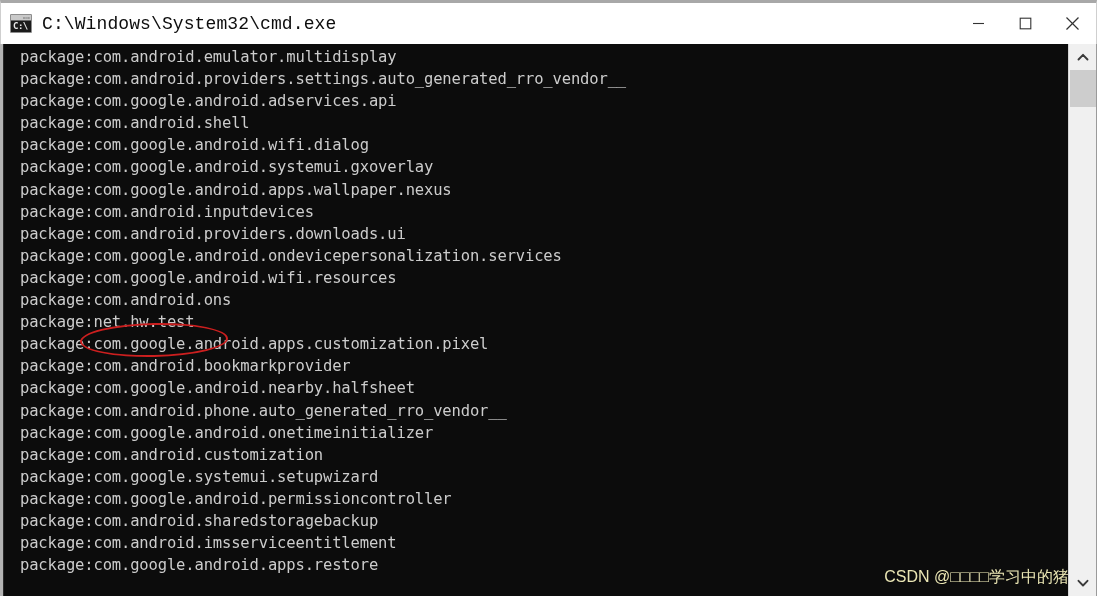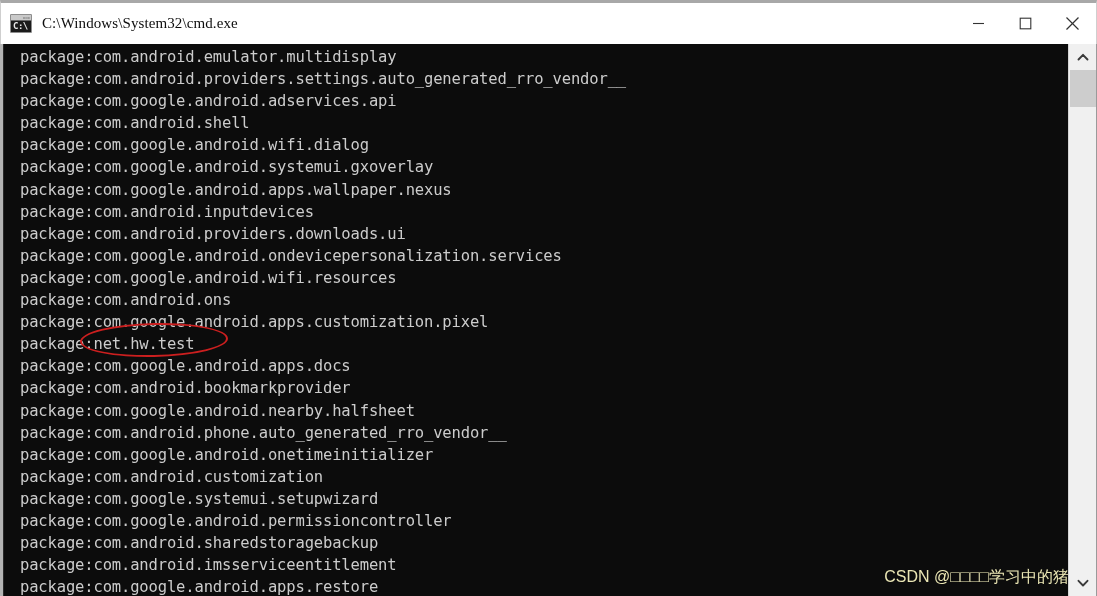--- a/index.html
+++ b/index.html
@@ -69,22 +69,22 @@
     left: 2px;
     top: 5px;
     font-family: "DejaVu Sans Mono", monospace;
     font-size: 9px;
     line-height: 12px;
     color: #e8e8e8;
     font-weight: bold;
     letter-spacing: -0.5px;
   }
   #title-text {
-    font-family: Liberation Serif, serif;
-    font-size: 15px;
+    font-family: Liberation Mono, monospace;
+    font-size: 18px;
     color: #0d0d0d;
     white-space: nowrap;
     letter-spacing: 0.1px;
     text-align: center;
   }
   #win-controls {
     margin-left: auto;
     display: flex;
     height: 100%;
     align-items: stretch;
@@ -248,23 +248,22 @@
         <div class="line">package:com.google.android.adservices.api</div>
         <div class="line">package:com.android.shell</div>
         <div class="line">package:com.google.android.wifi.dialog</div>
         <div class="line">package:com.google.android.systemui.gxoverlay</div>
         <div class="line">package:com.google.android.apps.wallpaper.nexus</div>
         <div class="line">package:com.android.inputdevices</div>
         <div class="line">package:com.android.providers.downloads.ui</div>
         <div class="line">package:com.google.android.ondevicepersonalization.services</div>
         <div class="line">package:com.google.android.wifi.resources</div>
         <div class="line">package:com.android.ons</div>
+        <div class="line">package:net.hw.test</div>
         <div class="line">package:com.google.android.apps.customization.pixel</div>
-        <div class="line">package:net.hw.test</div>
-        <div class="line">package:com.google.android.apps.docs</div>
         <div class="line">package:com.android.bookmarkprovider</div>
         <div class="line">package:com.google.android.nearby.halfsheet</div>
         <div class="line">package:com.android.phone.auto_generated_rro_vendor__</div>
         <div class="line">package:com.google.android.onetimeinitializer</div>
         <div class="line">package:com.android.customization</div>
         <div class="line">package:com.google.systemui.setupwizard</div>
         <div class="line">package:com.google.android.permissioncontroller</div>
         <div class="line">package:com.android.sharedstoragebackup</div>
         <div class="line">package:com.android.imsserviceentitlement</div>
         <div class="line">package:com.google.android.apps.restore</div>

